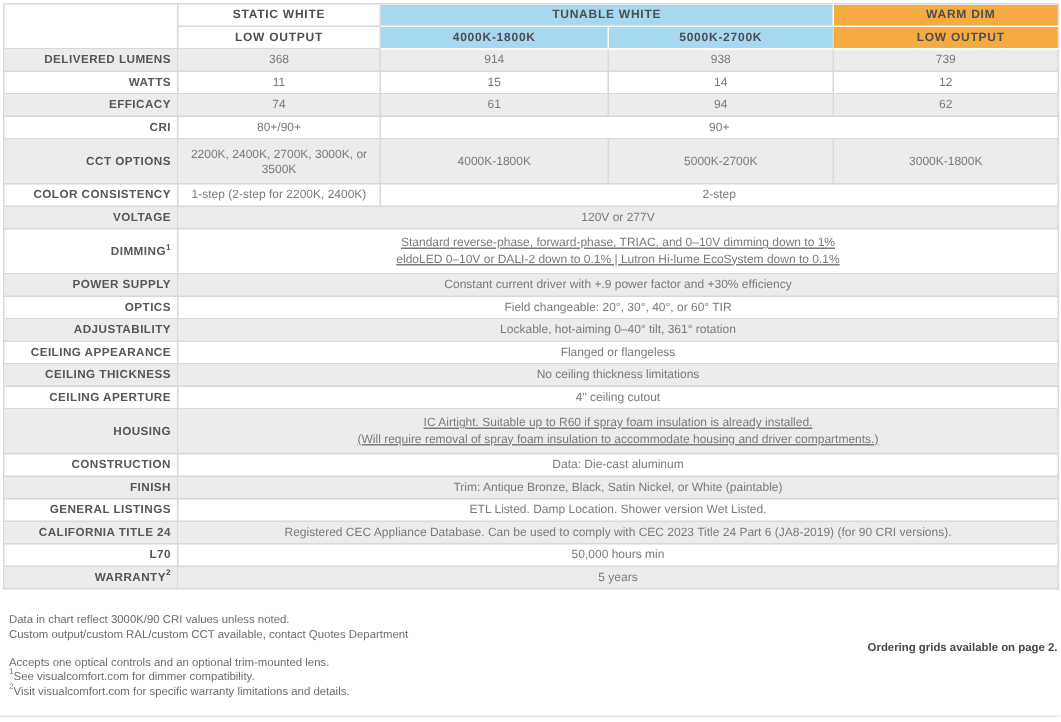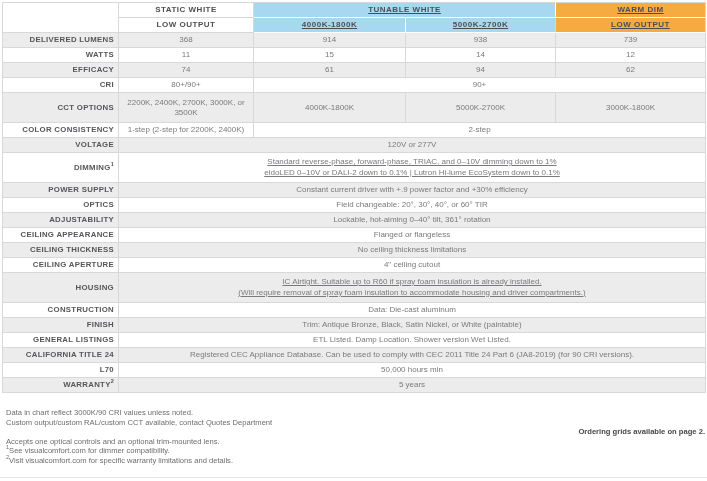--- a/index.html
+++ b/index.html
@@ -52,21 +52,21 @@
   thead th {
     font-weight: bold;
     color: var(--header-text);
     letter-spacing: 0.5px;
     font-size: 8px;
     text-transform: uppercase;
   }
   thead th.corner { background: #ffffff; }
   .bg-blue { background: var(--blue); }
   .bg-orange { background: var(--orange); padding-left: 24px; }
-  thead th.bg-blue, thead th.bg-orange { border-bottom-color: rgba(255,255,255,0.85); text-decoration: underline; }
+  thead th.bg-blue, thead th.bg-orange { border-bottom-color: rgba(255,255,255,0.85); }
   thead th.white-right { border-right-color: rgba(255,255,255,0.85); }
 
   tbody tr:nth-child(odd) { background: var(--row-alt); }
   tbody th.row-label {
     text-align: right;
     padding-left: 5px;
     font-weight: bold;
     color: var(--label-text);
     letter-spacing: 0.3px;
     font-size: 7.8px;
@@ -208,21 +208,21 @@
         <tr>
           <th class="row-label">FINISH</th>
           <td colspan="4">Trim: Antique Bronze, Black, Satin Nickel, or White (paintable)</td>
         </tr>
         <tr>
           <th class="row-label">GENERAL LISTINGS</th>
           <td colspan="4">ETL Listed. Damp Location. Shower version Wet Listed.</td>
         </tr>
         <tr>
           <th class="row-label">CALIFORNIA TITLE 24</th>
-          <td colspan="4">Registered CEC Appliance Database. Can be used to comply with CEC 2011 Title 24 Part 6 (JA8-2019) (for 90 CRI versions).</td>
+          <td colspan="4">Registered CEC Appliance Database. Can be used to comply with CEC 2023 Title 24 Part 6 (JA8-2019) (for 90 CRI versions).</td>
         </tr>
         <tr>
           <th class="row-label">L70</th>
           <td colspan="4">50,000 hours min</td>
         </tr>
         <tr>
           <th class="row-label">WARRANTY<sup>2</sup></th>
           <td colspan="4">5 years</td>
         </tr>
       </tbody>

